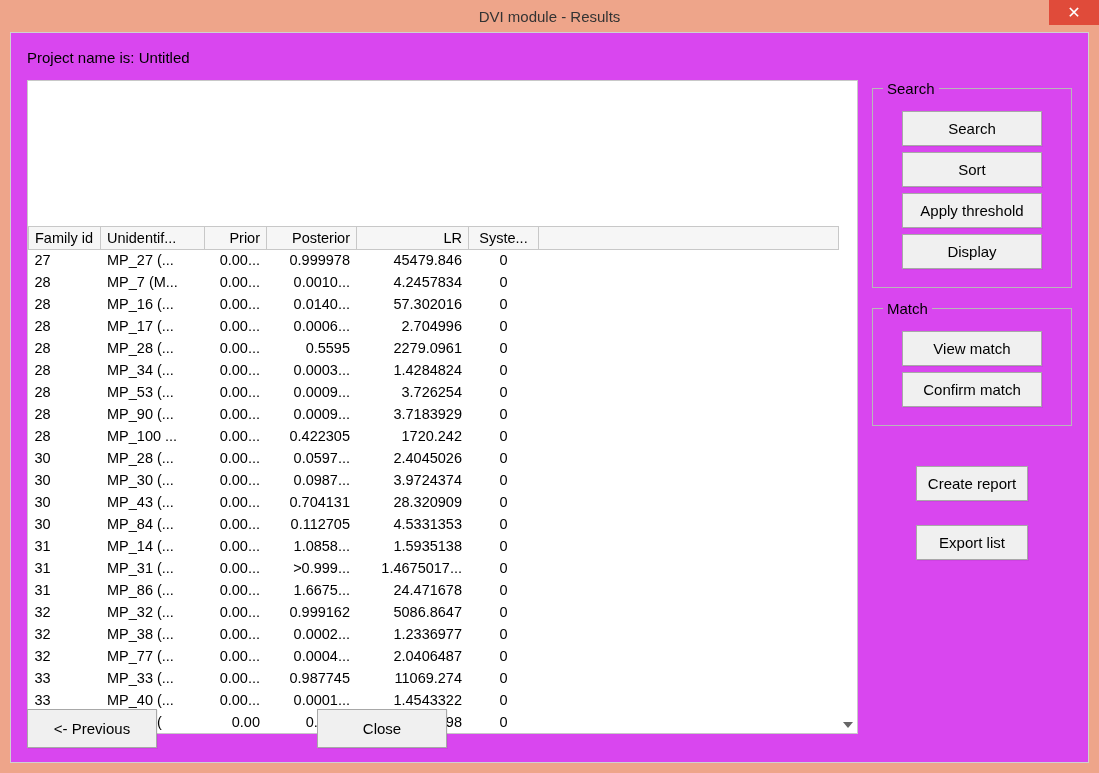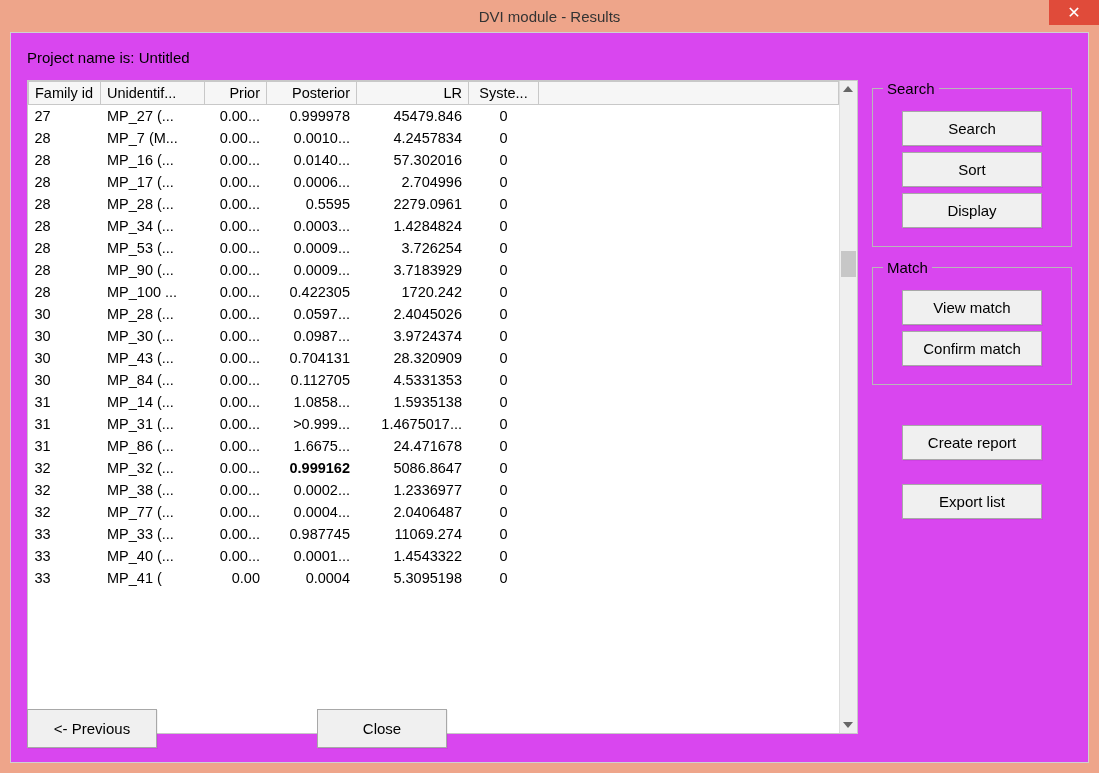--- a/index.html
+++ b/index.html
@@ -57,20 +57,21 @@
     gap: 14px;
   }
   .table-area {
     flex: 1;
     display: flex;
     border: 1px solid #c8c8c8;
     background: #fff;
     height: 654px;
     overflow: hidden;
     position: relative;
+    align-items: flex-end;
   }
   .table-scroll {
     flex: 1;
     overflow: hidden;
   }
   table {
     border-collapse: collapse;
     width: 100%;
     font-size: 14.5px;
   }
@@ -138,21 +139,21 @@
     width: 140px;
     margin: 6px auto;
     padding: 8px 4px;
     background: #f0f0f0;
     border: 1px solid #a8a8a8;
     text-align: center;
     font-size: 15px;
     cursor: pointer;
     box-shadow: 1px 1px 0 rgba(0,0,0,0.05);
   }
-  .btn.wide { width: 140px; }
+  .btn.wide { width: 112px; }
   .bottom-buttons {
     position: absolute;
     left: 16px;
     bottom: 14px;
     display: flex;
     gap: 160px;
   }
   .bottom-buttons .btn {
     width: 130px;
     margin: 0;
@@ -331,21 +332,21 @@
                 <td class="col-prior" style="text-align: right;">0.00...</td>
                 <td class="col-post" style="text-align: right;">1.6675...</td>
                 <td class="col-lr" style="text-align: right;">24.471678</td>
                 <td class="col-sys" style="text-align: center;">0</td>
                 <td class="col-rest" style="text-align: left;"></td>
               </tr>
               <tr>
                 <td class="col-fid" style="text-align: left;">32</td>
                 <td class="col-unid" style="text-align: left;">MP_32 (...</td>
                 <td class="col-prior" style="text-align: right;">0.00...</td>
-                <td class="col-post" style="text-align: right; font-weight: bold;">0.999162</td>
+                <td class="col-post" style="text-align: right;">0.999162</td>
                 <td class="col-lr" style="text-align: right;">5086.8647</td>
                 <td class="col-sys" style="text-align: center;">0</td>
                 <td class="col-rest" style="text-align: left;"></td>
               </tr>
               <tr>
                 <td class="col-fid" style="text-align: left;">32</td>
                 <td class="col-unid" style="text-align: left;">MP_38 (...</td>
                 <td class="col-prior" style="text-align: right;">0.00...</td>
                 <td class="col-post" style="text-align: right;">0.0002...</td>
                 <td class="col-lr" style="text-align: right;">1.2336977</td>
@@ -397,20 +398,21 @@
         <div class="scroll-triangle scroll-down"></div>
       </div>
     </div>
 
     <div class="side-panel">
 
       <fieldset>
         <legend>Search</legend>
         <div class="btn">Search</div>
         <div class="btn">Sort</div>
+        <div class="btn">Apply threshold</div>
         <div class="btn">Display</div>
       </fieldset>
 
       <fieldset>
         <legend>Match</legend>
         <div class="btn">View match</div>
         <div class="btn">Confirm match</div>
       </fieldset>
 
       <div style="height:10px"></div>

